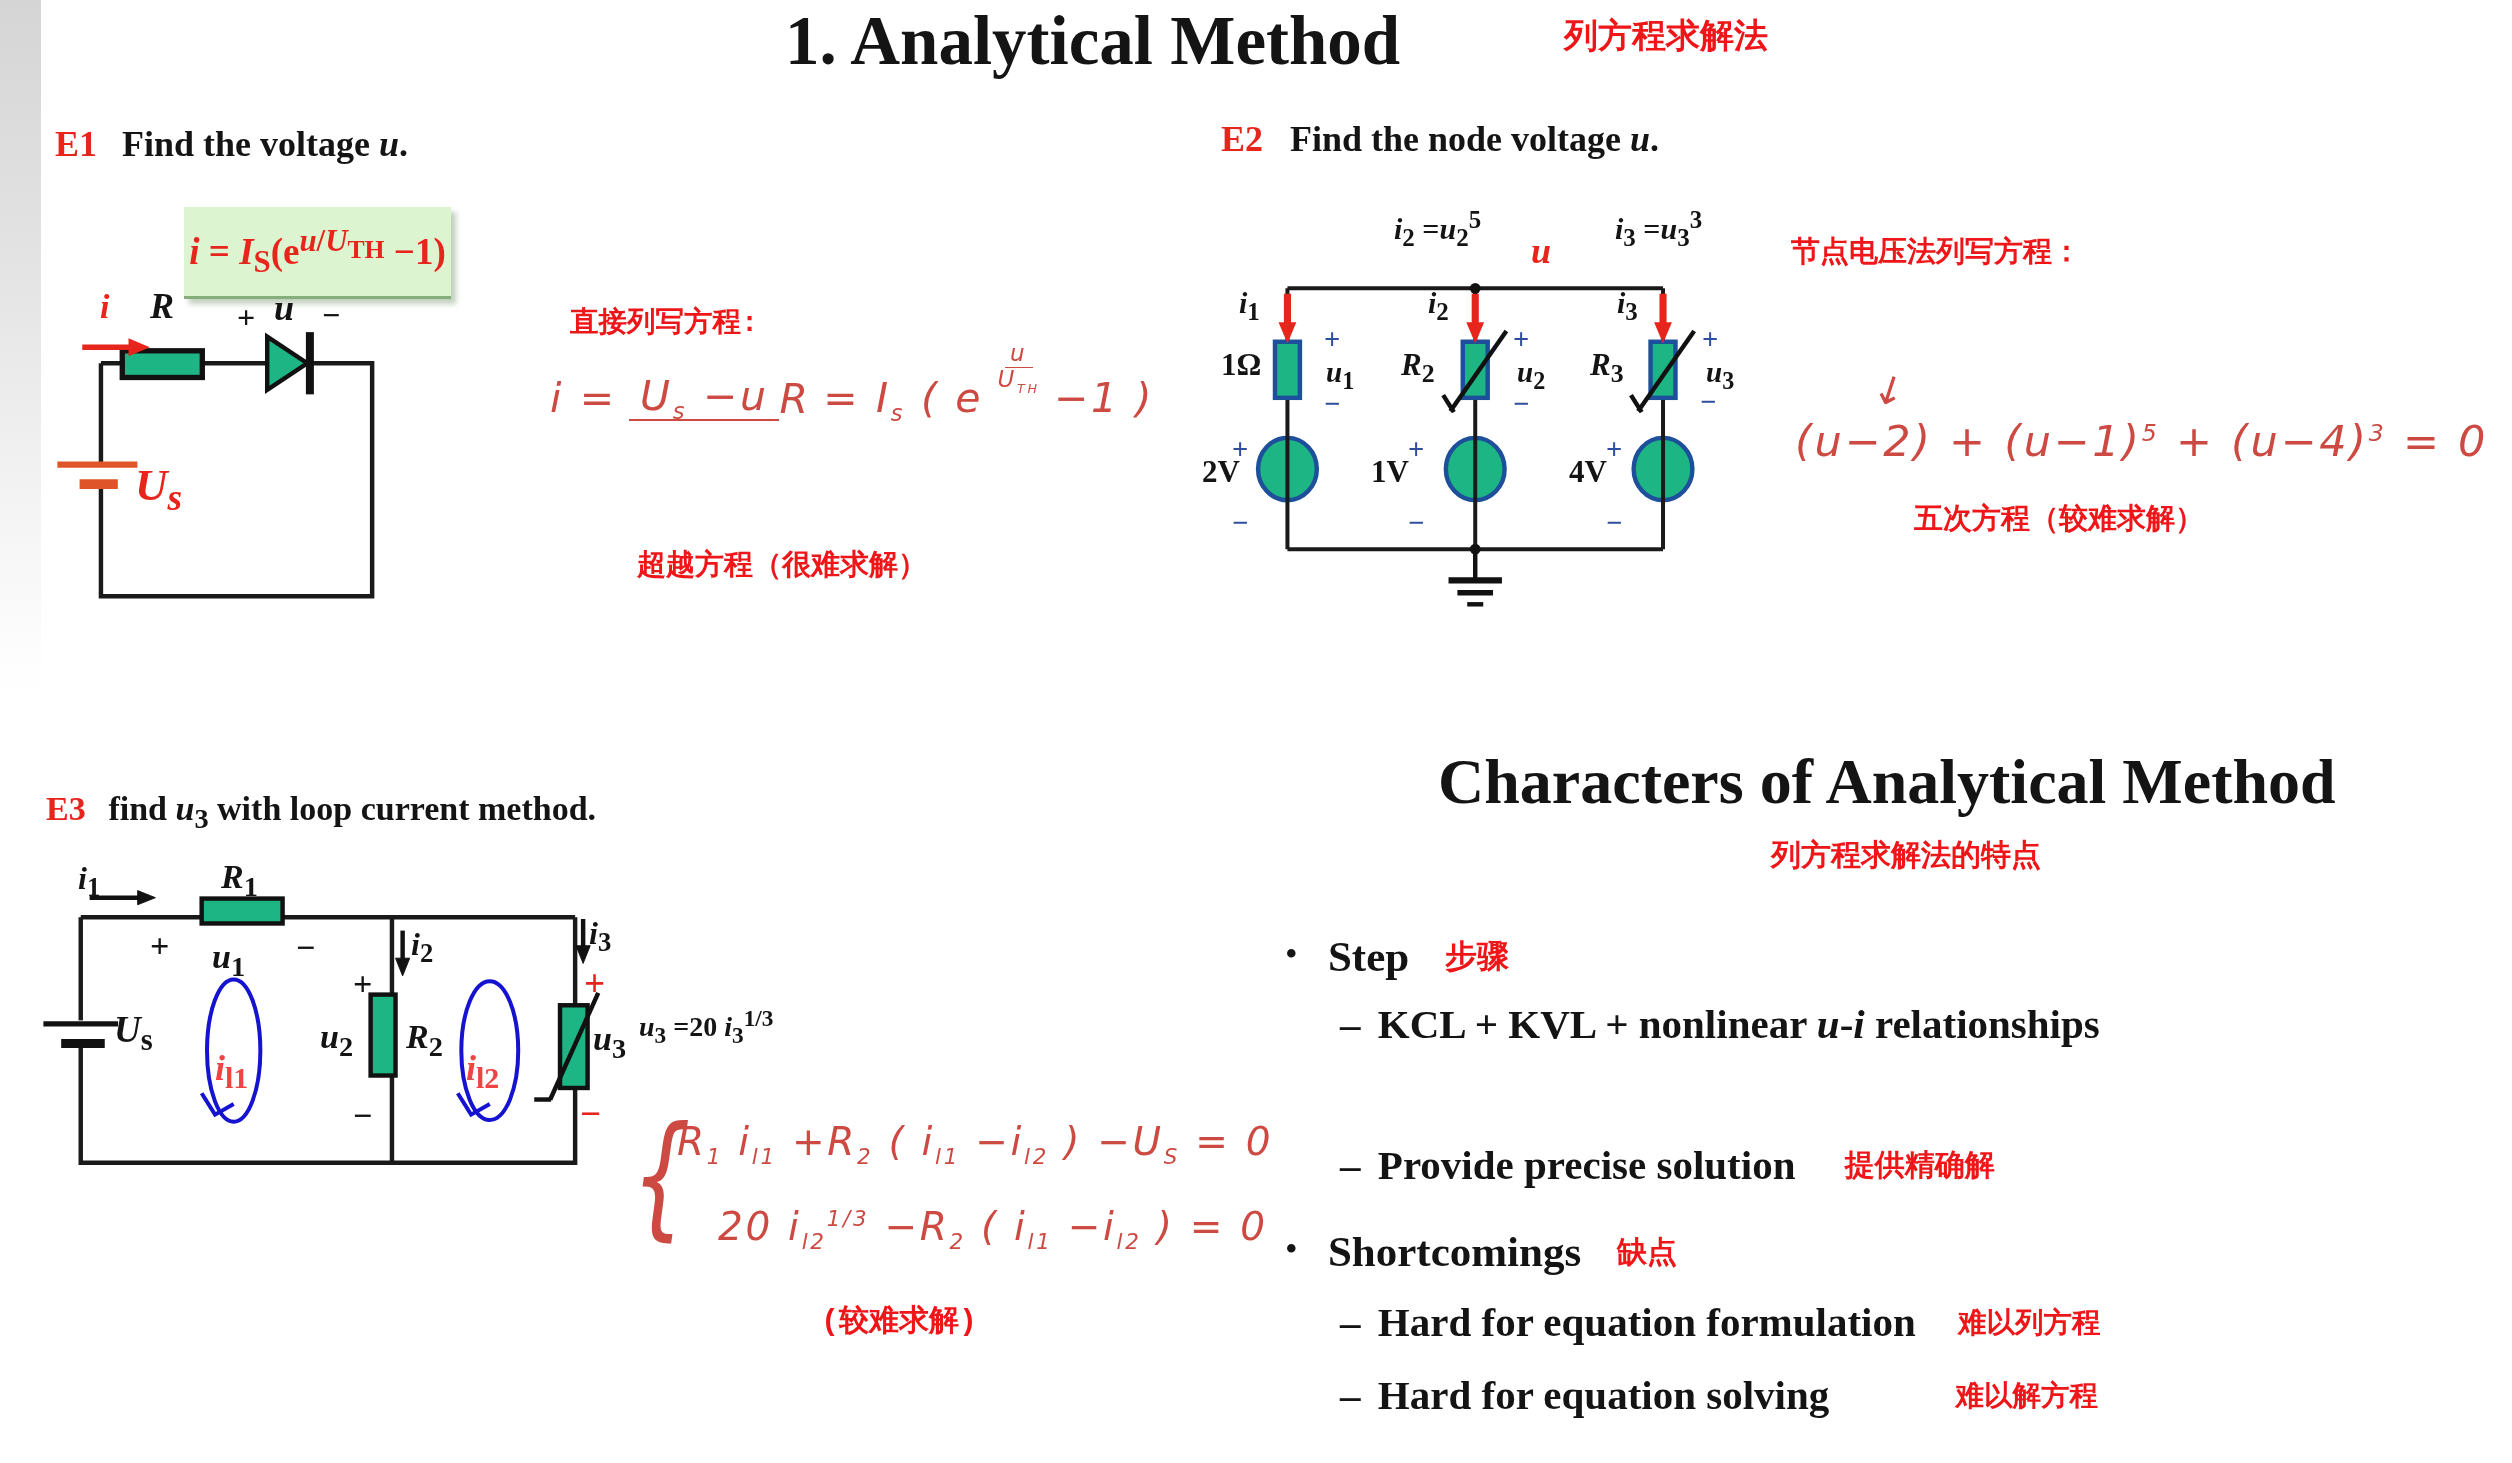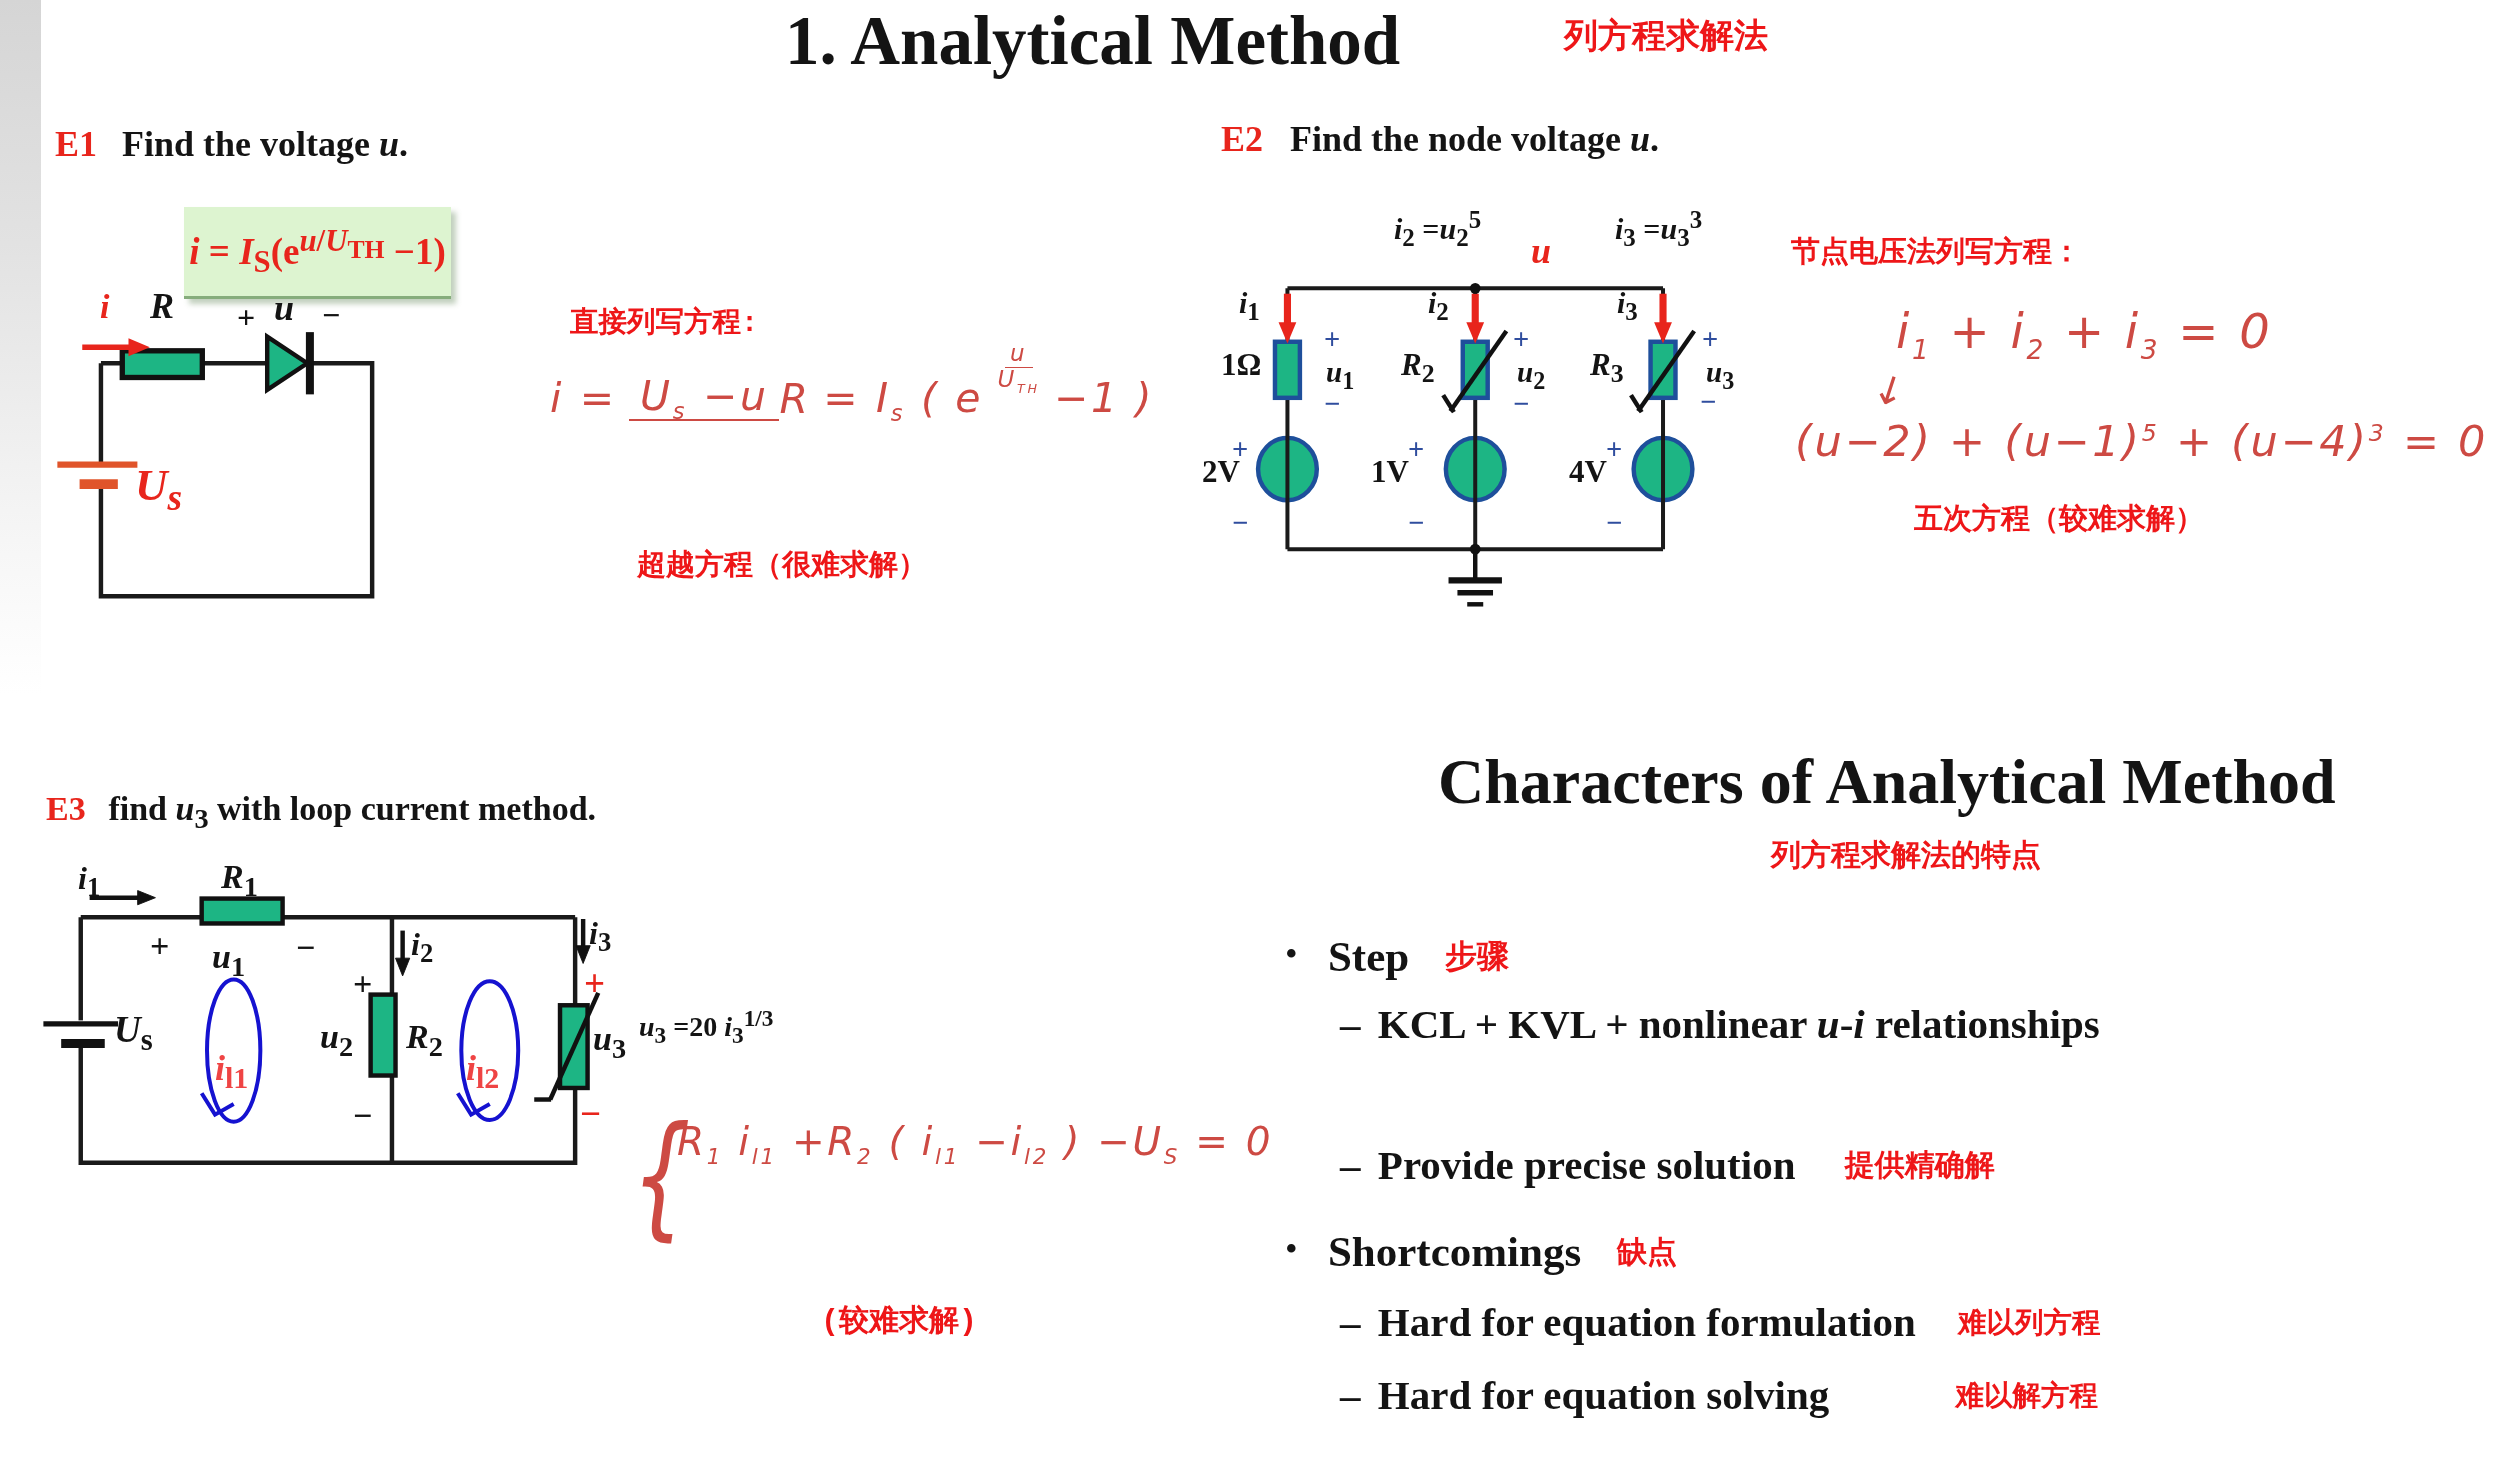--- a/index.html
+++ b/index.html
@@ -159,21 +159,20 @@
   <div class="abs sb" style="left:1202px;top:456px;font-size:31px;">2V</div>
   <div class="abs sb blue" style="left:1232px;top:509px;font-size:28.5px;">−</div>
   <div class="abs sb blue" style="left:1408px;top:436px;font-size:28.5px;">+</div>
   <div class="abs sb" style="left:1371px;top:456px;font-size:31px;">1V</div>
   <div class="abs sb blue" style="left:1408px;top:509px;font-size:28.5px;">−</div>
   <div class="abs sb blue" style="left:1606px;top:436px;font-size:28.5px;">+</div>
   <div class="abs sb" style="left:1569px;top:456px;font-size:31px;">4V</div>
   <div class="abs sb blue" style="left:1606px;top:509px;font-size:28.5px;">−</div>
 
   <div class="abs cn" style="left:1791px;top:239px;font-size:29px;">节点电压法列写方程：</div>
-  <div class="abs hw" style="left:1896px;top:307px;font-size:48px;">i<sub>1</sub> + i<sub>2</sub> + i<sub>3</sub> = 0</div>
   <div class="abs hw" style="left:1873px;top:372px;font-size:39px;transform:rotate(18deg);">↓</div>
   <div class="abs hw" style="left:1795px;top:420px;font-size:43px;">(u−2) + (u−1)<sup>5</sup> + (u−4)<sup>3</sup> = 0</div>
   <div class="abs cn" style="left:1914px;top:506px;font-size:29px;">五次方程（较难求解）</div>
 
   <div class="abs" style="left:46px;top:792px;font-size:34px;">
     <span class="sb red">E3</span>
     <span class="sb" style="margin-left:14.2px;">find <i>u</i><sub>3</sub> with loop current method.</span>
   </div>
 
   <svg class="abs" style="left:27px;top:855px;" width="641" height="329" viewBox="0 0 720 370">
@@ -225,20 +224,21 @@
   <div class="abs sb" style="left:406px;top:1020px;font-size:34px;"><i>R</i><sub>2</sub></div>
   <div class="abs sb lblue" style="left:466px;top:1050px;font-size:36px;"><i>i</i><sub>l2</sub></div>
   <div class="abs sb" style="left:589px;top:917px;font-size:32px;"><i>i</i><sub>3</sub></div>
   <div class="abs sb red" style="left:584px;top:965px;font-size:37px;">+</div>
   <div class="abs sb" style="left:593px;top:1022px;font-size:34px;"><i>u</i><sub>3</sub></div>
   <div class="abs sb red" style="left:580px;top:1095px;font-size:37px;">−</div>
   <div class="abs sb" style="left:639px;top:1013px;font-size:28px;font-family:Liberation Serif, serif;"><i>u</i><sub>3</sub> =20 <i>i</i><sub>3</sub><sup>1/3</sup></div>
 
   <div class="abs hw" style="left:618px;top:1109px;font-size:134px;transform:scaleX(.7);">{</div>
   <div class="abs hw" style="left:677px;top:1122px;font-size:39px;">R<sub>1</sub> i<sub>l1</sub> +R<sub>2</sub> ( i<sub>l1</sub> −i<sub>l2</sub> ) −U<sub>S</sub> = 0</div>
+  <div class="abs hw" style="left:718px;top:1207px;font-size:39px;">20 i<sub>l2</sub><sup>1/3</sup> −R<sub>2</sub> ( i<sub>l1</sub> −i<sub>l2</sub> ) = 0</div>
   <div class="abs cn" style="left:821px;top:1307px;font-size:30px;">(较难求解)</div>
 
   <div class="abs sb" style="left:1438px;top:750px;font-size:64px;">Characters of Analytical Method</div>
   <div class="abs cn" style="left:1771px;top:842px;font-size:30px;">列方程求解法的特点</div>
 
   <div class="abs" style="left:1285px;top:935px;font-size:43px;">
     <span style="font-size:36px;vertical-align:5.3px;">•</span>
     <span class="sb" style="margin-left:19.6px;">Step</span>
     <span class="cn" style="font-size:32px;margin-left:25px;vertical-align:3.6px;">步骤</span>
   </div>

